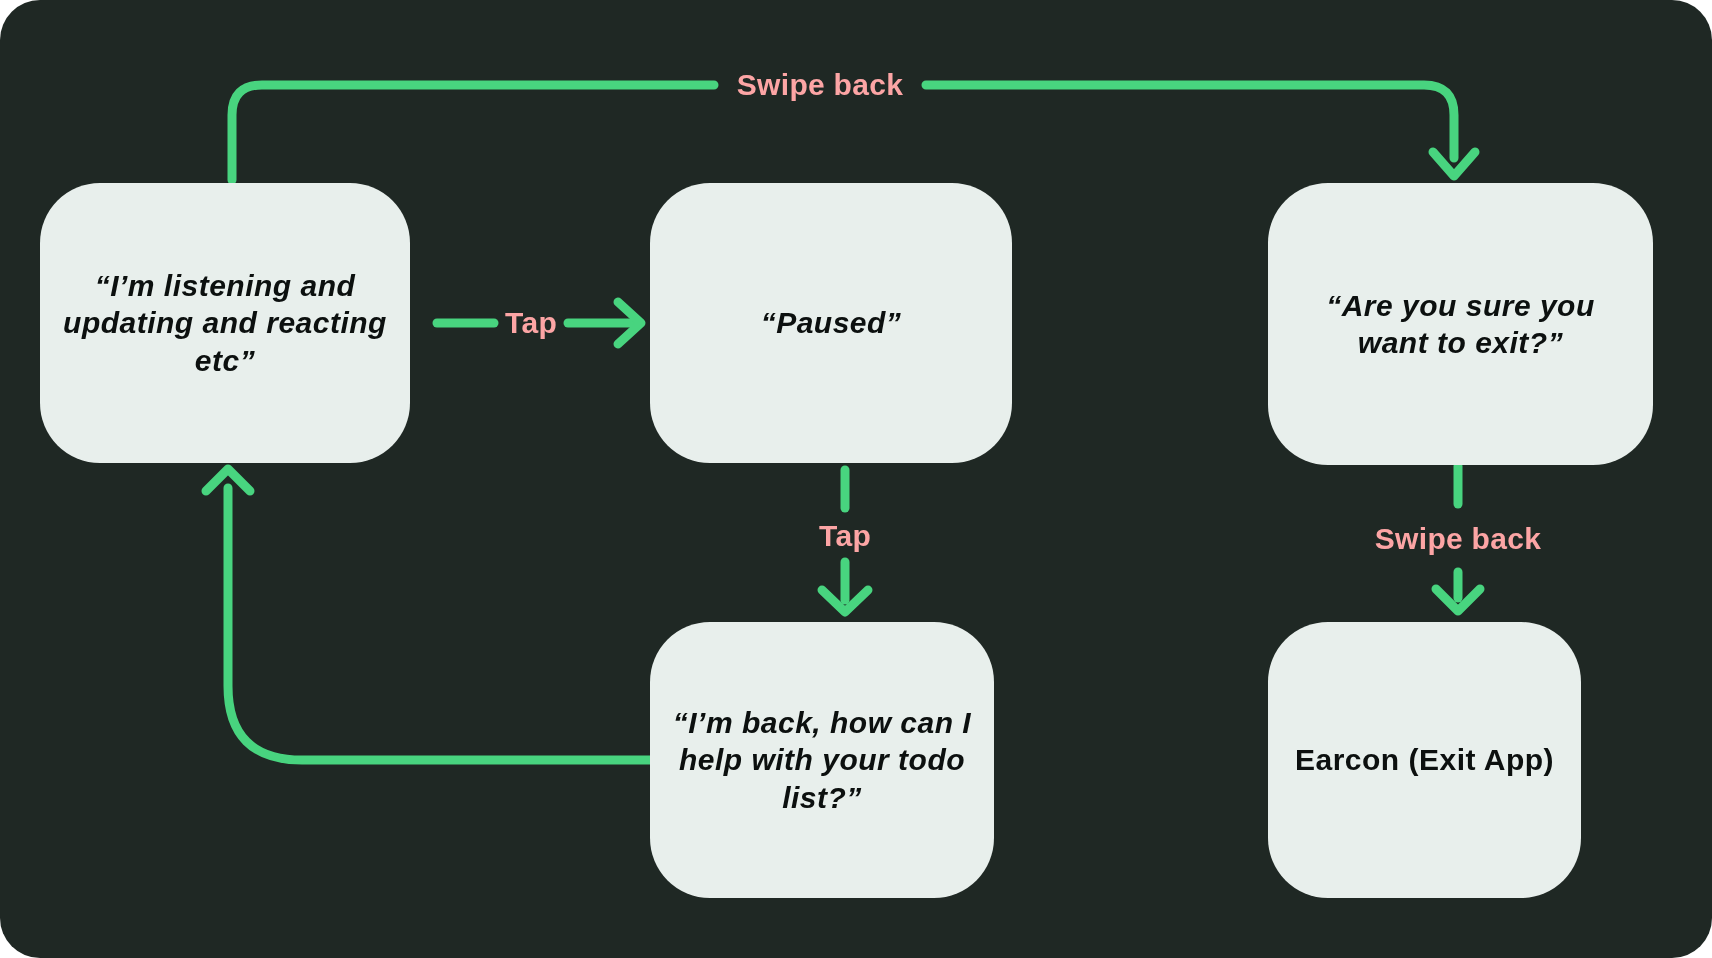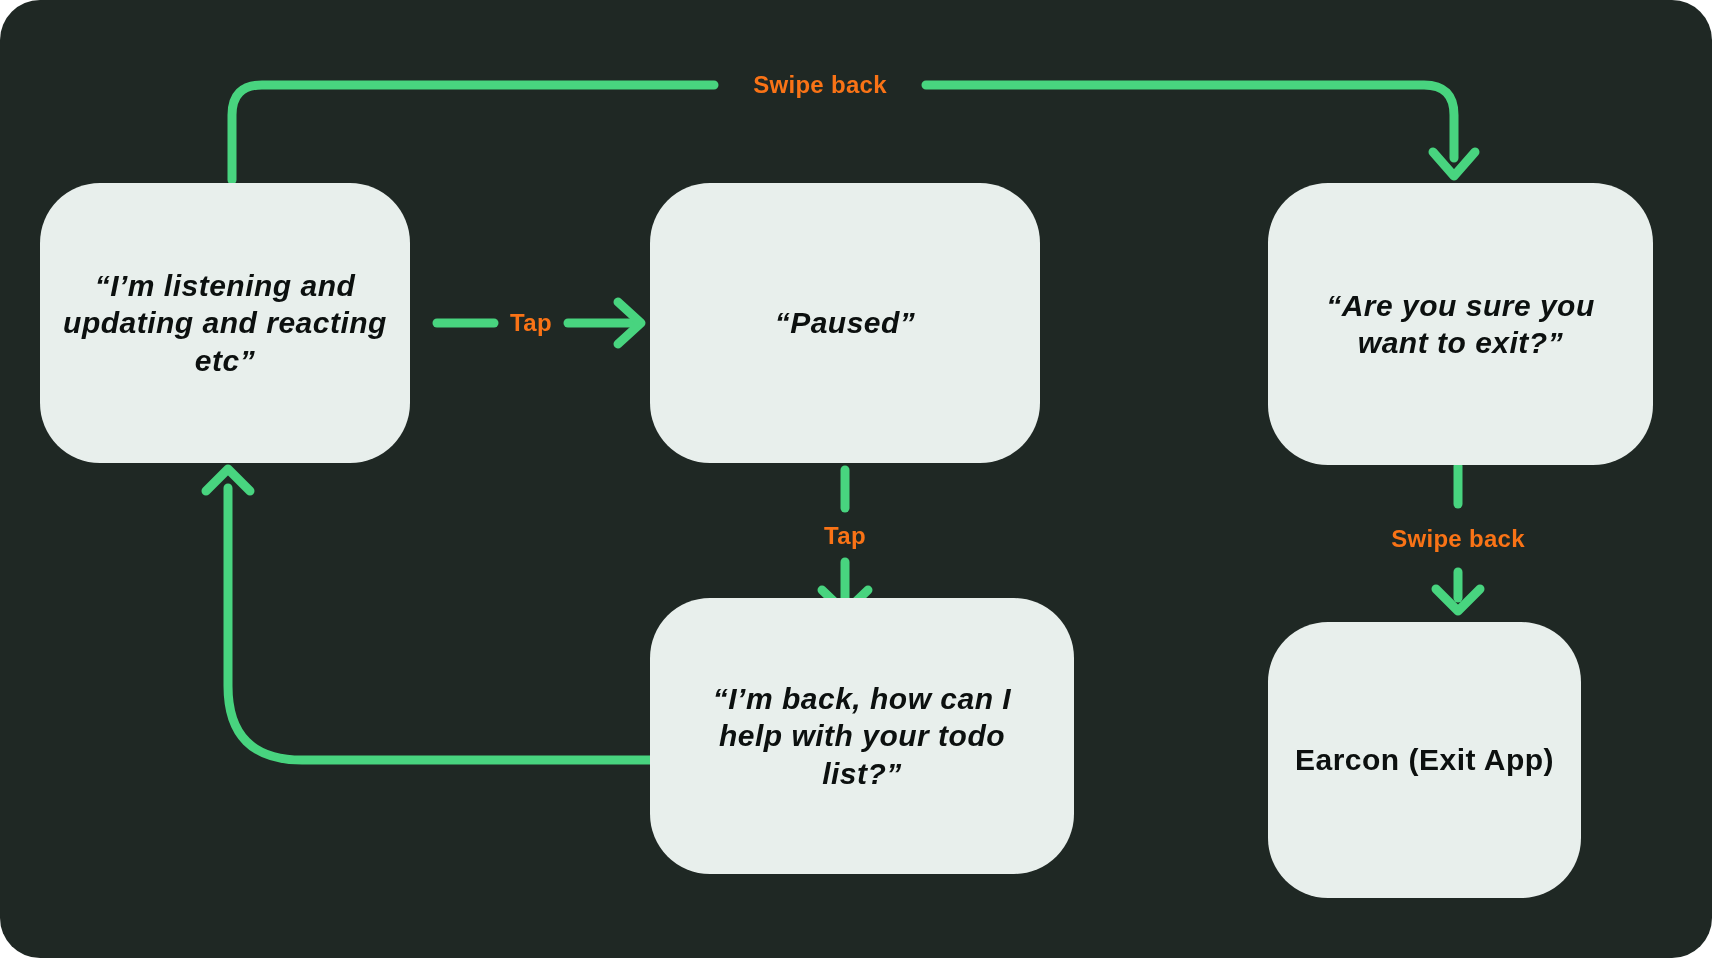--- a/index.html
+++ b/index.html
@@ -46,22 +46,22 @@
     font-size: 30px;
     font-weight: bold;
     line-height: 1.25;
     white-space: pre-line;
     letter-spacing: 0.5px;
   }
   .node.quote { font-style: italic; }
   .edge-label {
     position: absolute;
     transform: translate(-50%, -50%);
-    color: #f97316;
-    font-size: 24px;
+    color: #fca5a5;
+    font-size: 30px;
     font-weight: bold;
     white-space: nowrap;
     letter-spacing: 0.3px;
   }
 </style>
 </head>
 <body>
 
 <div class="stage">
   <div class="canvas">
@@ -87,30 +87,30 @@
       <path d="M 650 760 L 302 760 Q 228 760 228 686 L 228 488"></path>
       <polyline points="206,491 228,469 250,491"></polyline>
     </svg>
 
     <div class="node quote" style="left:40px; top:183px; width:370px; height:280px;">
       <span>“I’m listening and
 updating and reacting
 etc”</span>
     </div>
 
-    <div class="node quote" style="left:650px; top:183px; width:390px; height:280px;">
+    <div class="node quote" style="left:650px; top:183px; width:362px; height:280px;">
       <span>“Paused”</span>
     </div>
 
     <div class="node quote" style="left:1268px; top:183px; width:385px; height:282px;">
       <span>“Are you sure you
 want to exit?”</span>
     </div>
 
-    <div class="node quote" style="left:650px; top:598px; width:424px; height:276px;">
+    <div class="node quote" style="left:650px; top:622px; width:344px; height:276px;">
       <span>“I’m back, how can I
 help with your todo
 list?”</span>
     </div>
 
     <div class="node" style="left:1268px; top:622px; width:313px; height:276px;">
       <span>Earcon (Exit App)</span>
     </div>
 
     <div class="edge-label" style="left:820px; top:85px;">Swipe back</div>

